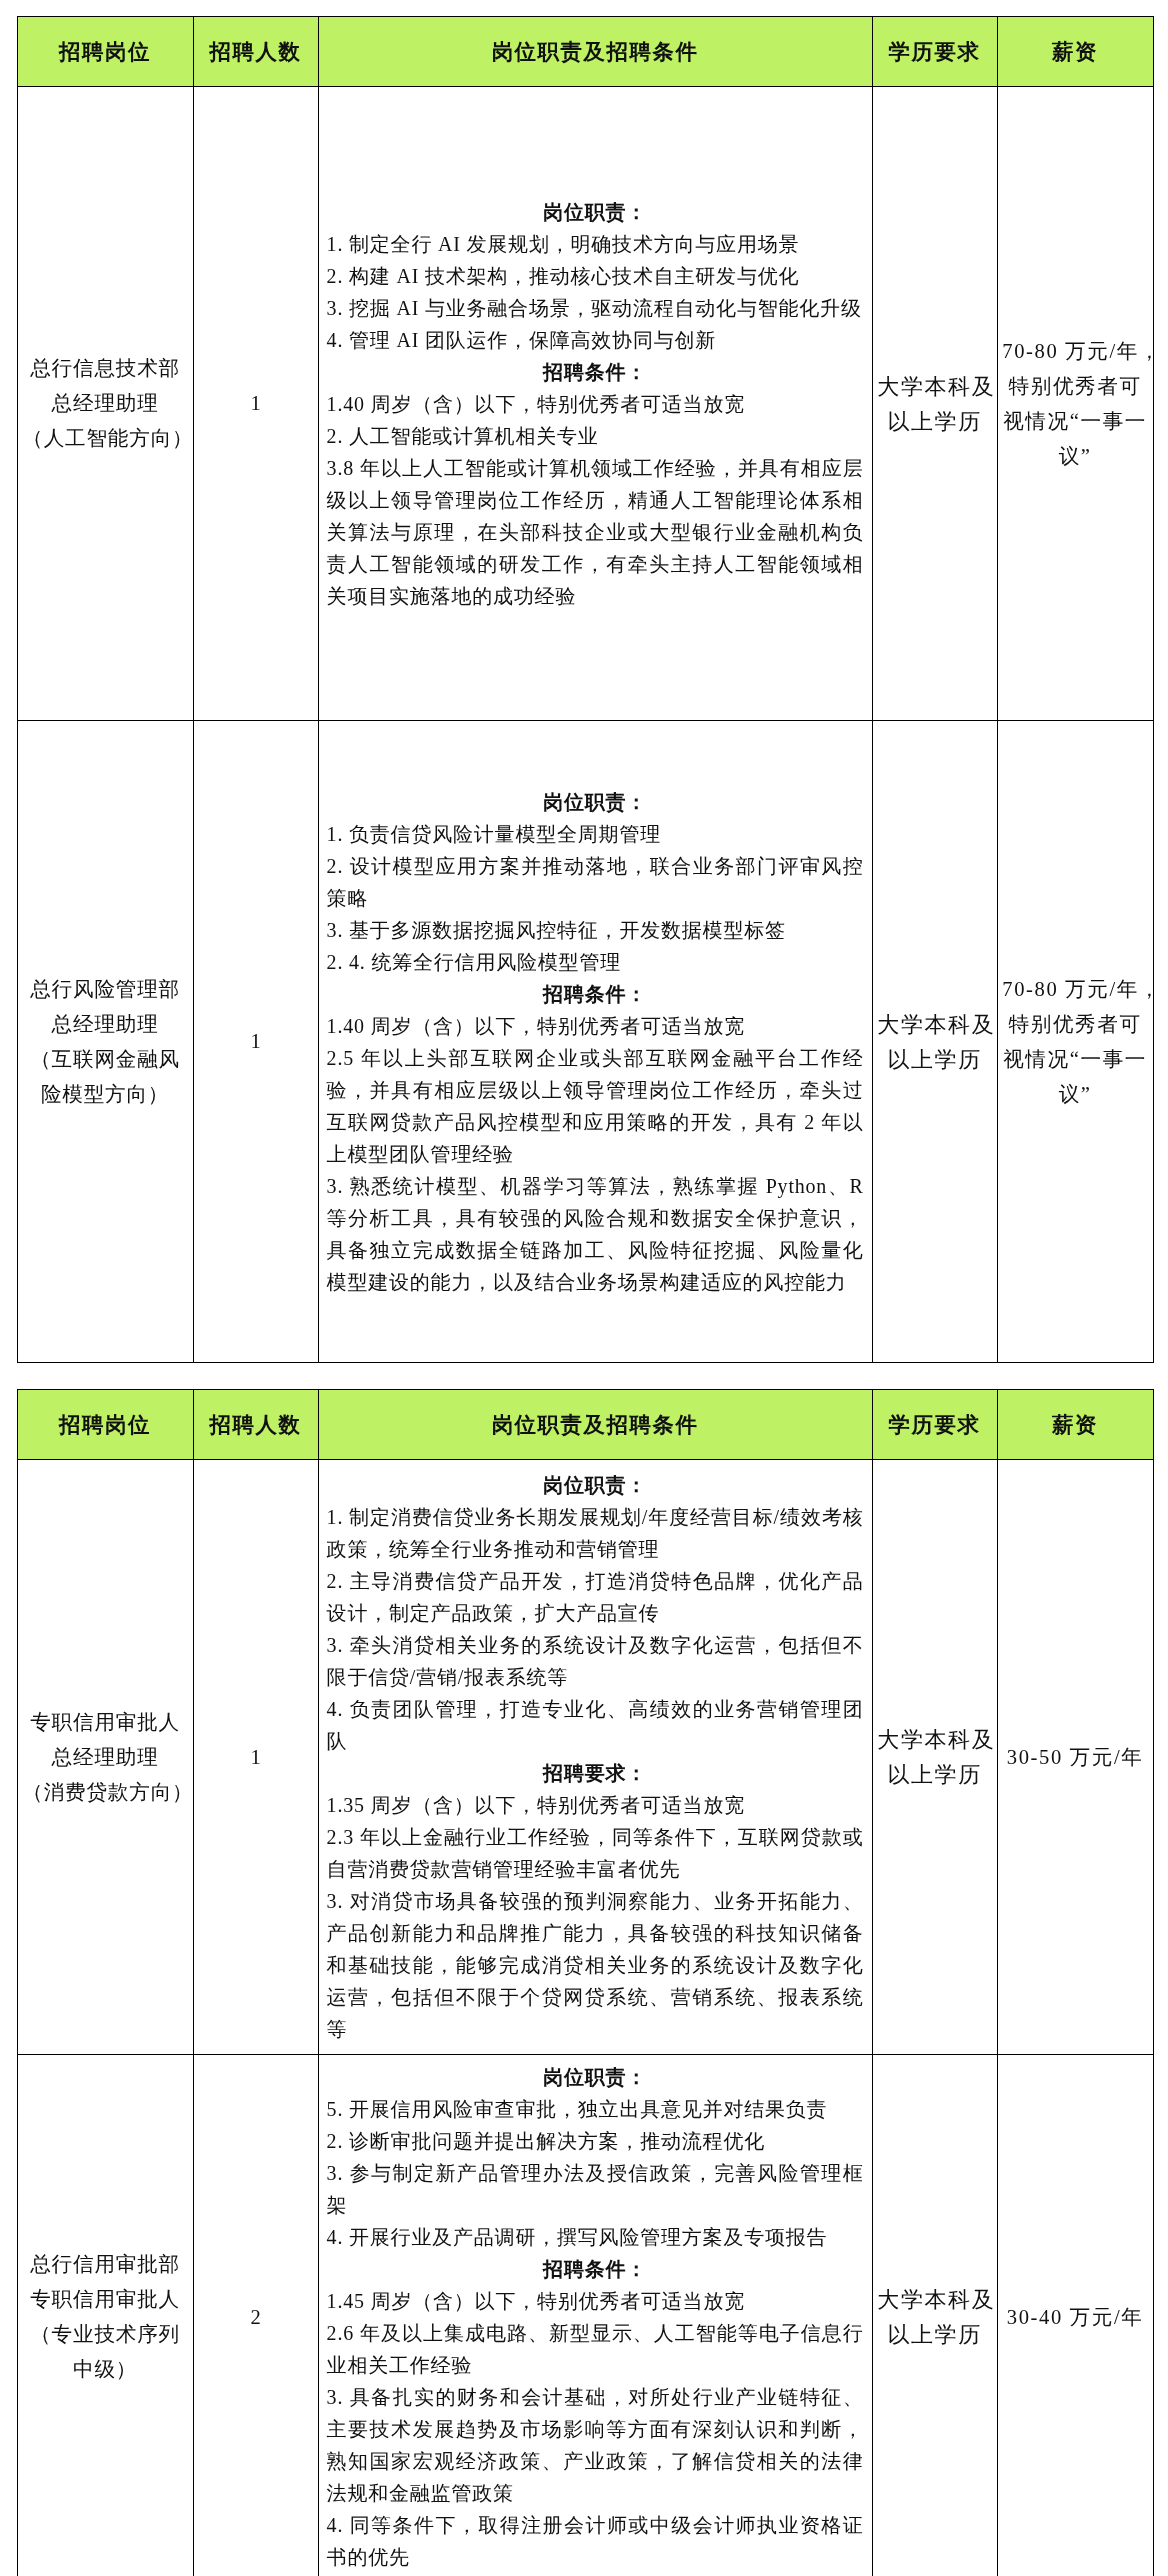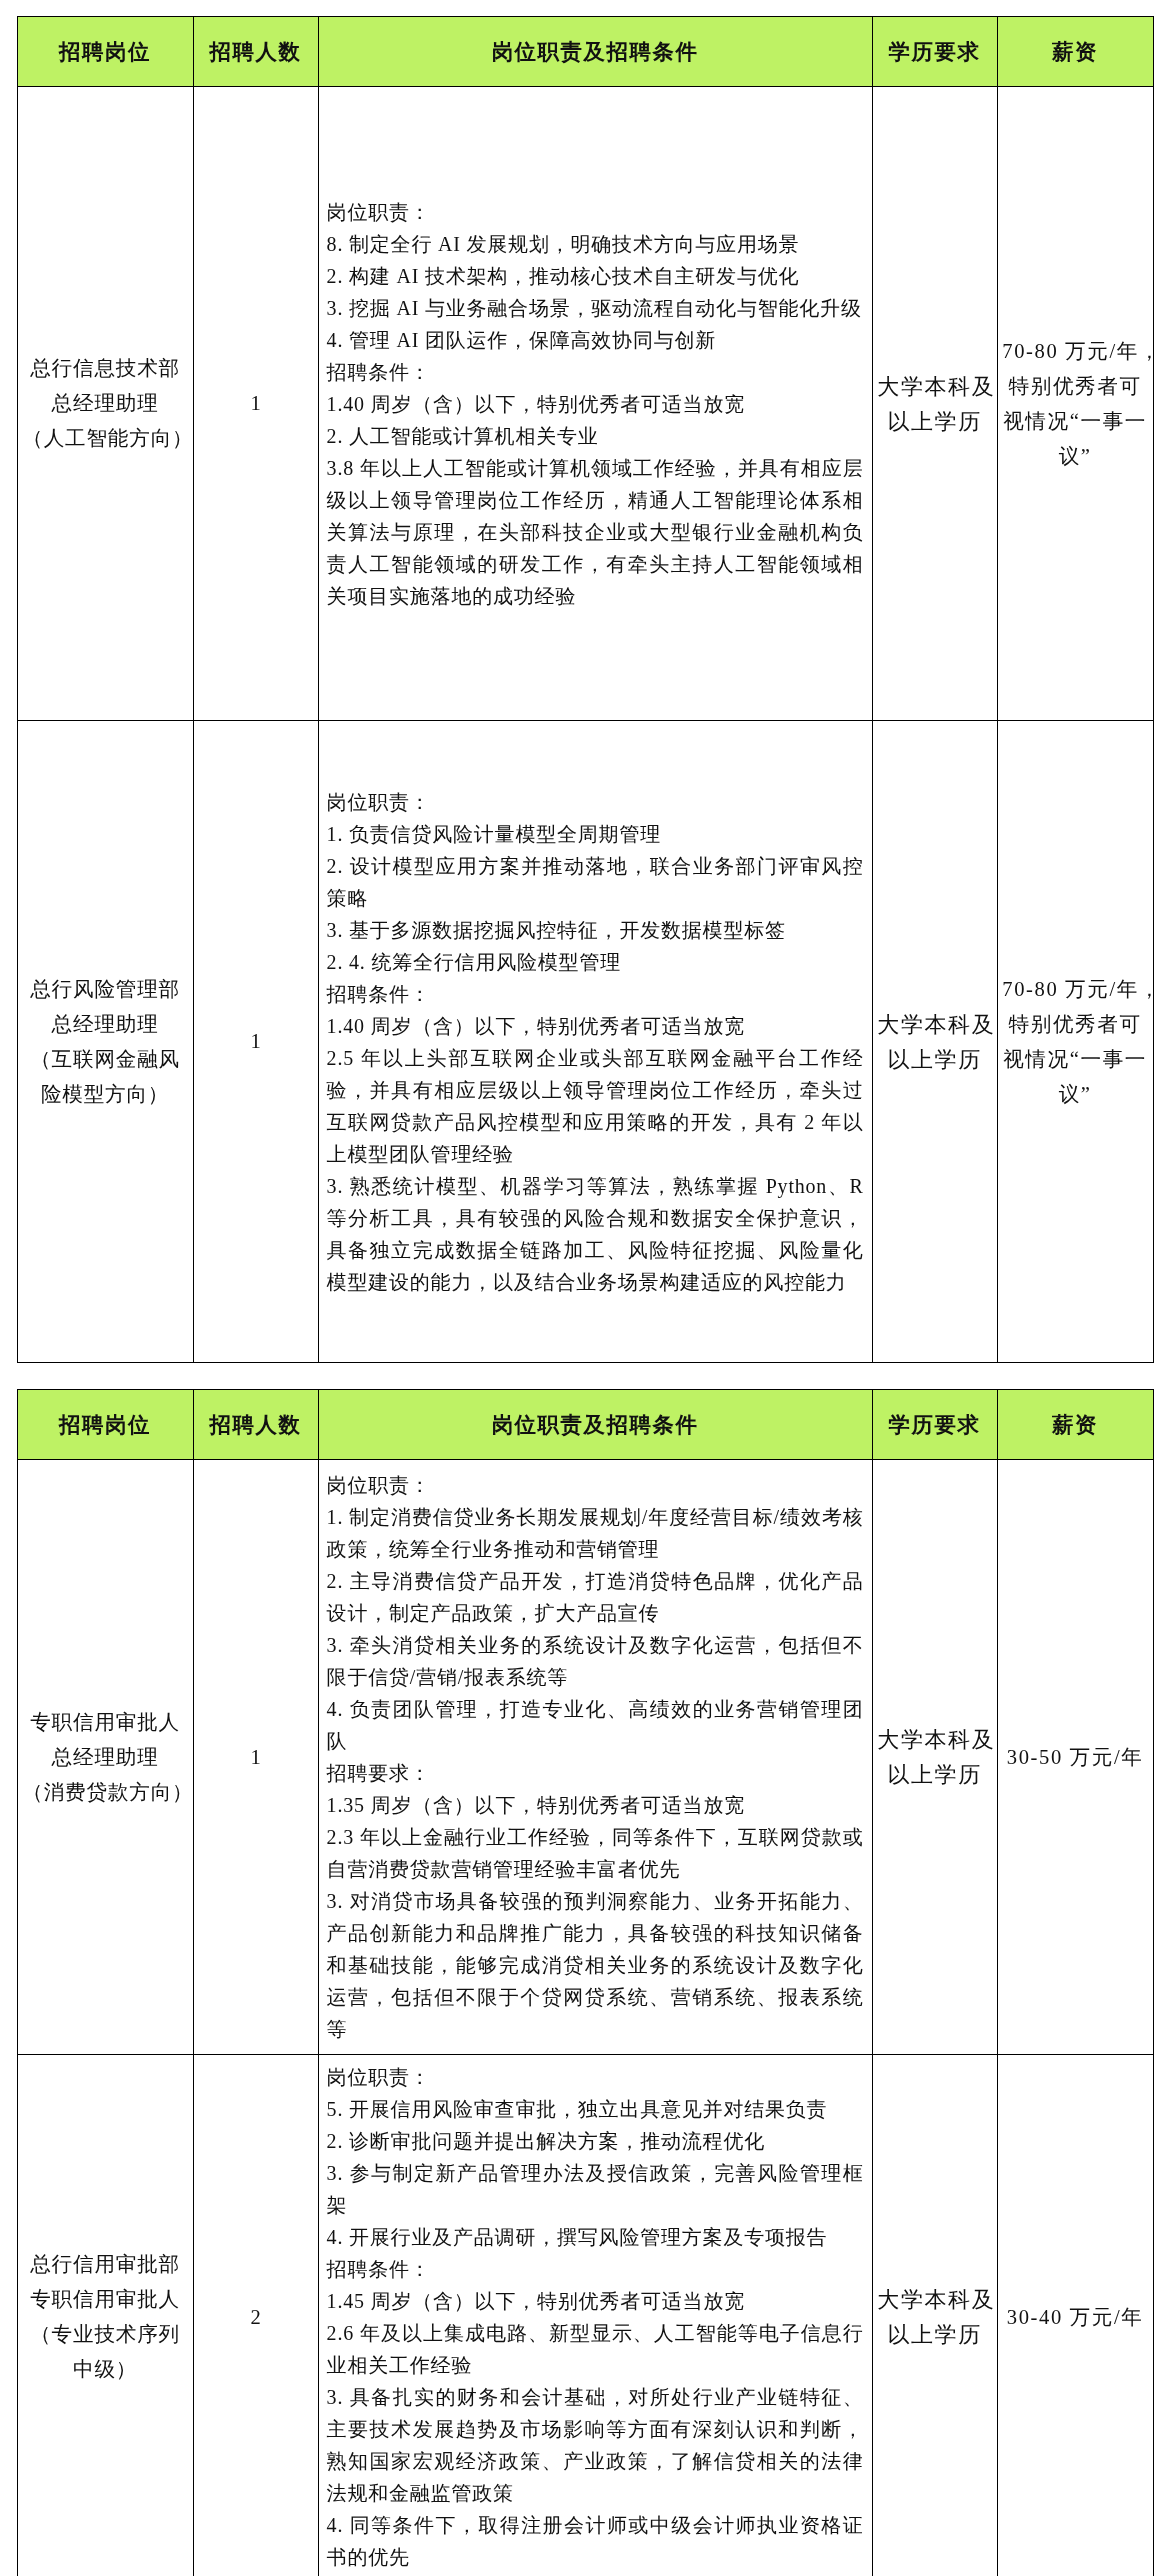--- a/index.html
+++ b/index.html
@@ -47,21 +47,21 @@
   td.cell-sal { font-size: 20.6px; letter-spacing: 1.6px; text-align: center; }
 
   td.cell-desc { padding: 6.3px 8px; }
   td.cell-desc p {
     margin: 0;
     font-size: 20px;
     line-height: 32px;
     letter-spacing: 0.8px;
     text-align: justify;
   }
-  td.cell-desc p.lbl { font-weight: normal; text-align: left; }
+  td.cell-desc p.lbl { font-weight: bold; text-align: center; }
 </style>
 </head>
 <body>
 
 <div class="page">
 
   <table class="jobs">
     <colgroup>
         <col class="c1">
         <col class="c2">
@@ -81,21 +81,21 @@
     <tbody>
       <tr style="height:634px">
         <td class="cell-pos">
           <div>总行信息技术部</div>
           <div>总经理助理</div>
           <div>（人工智能方向）</div>
         </td>
         <td class="cell-count">1</td>
         <td class="cell-desc">
           <p class="lbl">岗位职责：</p>
-          <p>8. 制定全行 AI 发展规划，明确技术方向与应用场景</p>
+          <p>1. 制定全行 AI 发展规划，明确技术方向与应用场景</p>
           <p>2. 构建 AI 技术架构，推动核心技术自主研发与优化</p>
           <p>3. 挖掘 AI 与业务融合场景，驱动流程自动化与智能化升级</p>
           <p>4. 管理 AI 团队运作，保障高效协同与创新</p>
           <p class="lbl">招聘条件：</p>
           <p>1.40 周岁（含）以下，特别优秀者可适当放宽</p>
           <p>2. 人工智能或计算机相关专业</p>
           <p>3.8 年以上人工智能或计算机领域工作经验，并具有相应层级以上领导管理岗位工作经历，精通人工智能理论体系相关算法与原理，在头部科技企业或大型银行业金融机构负责人工智能领域的研发工作，有牵头主持人工智能领域相关项目实施落地的成功经验</p>
         </td>
         <td class="cell-edu">
           <div>大学本科及</div>

